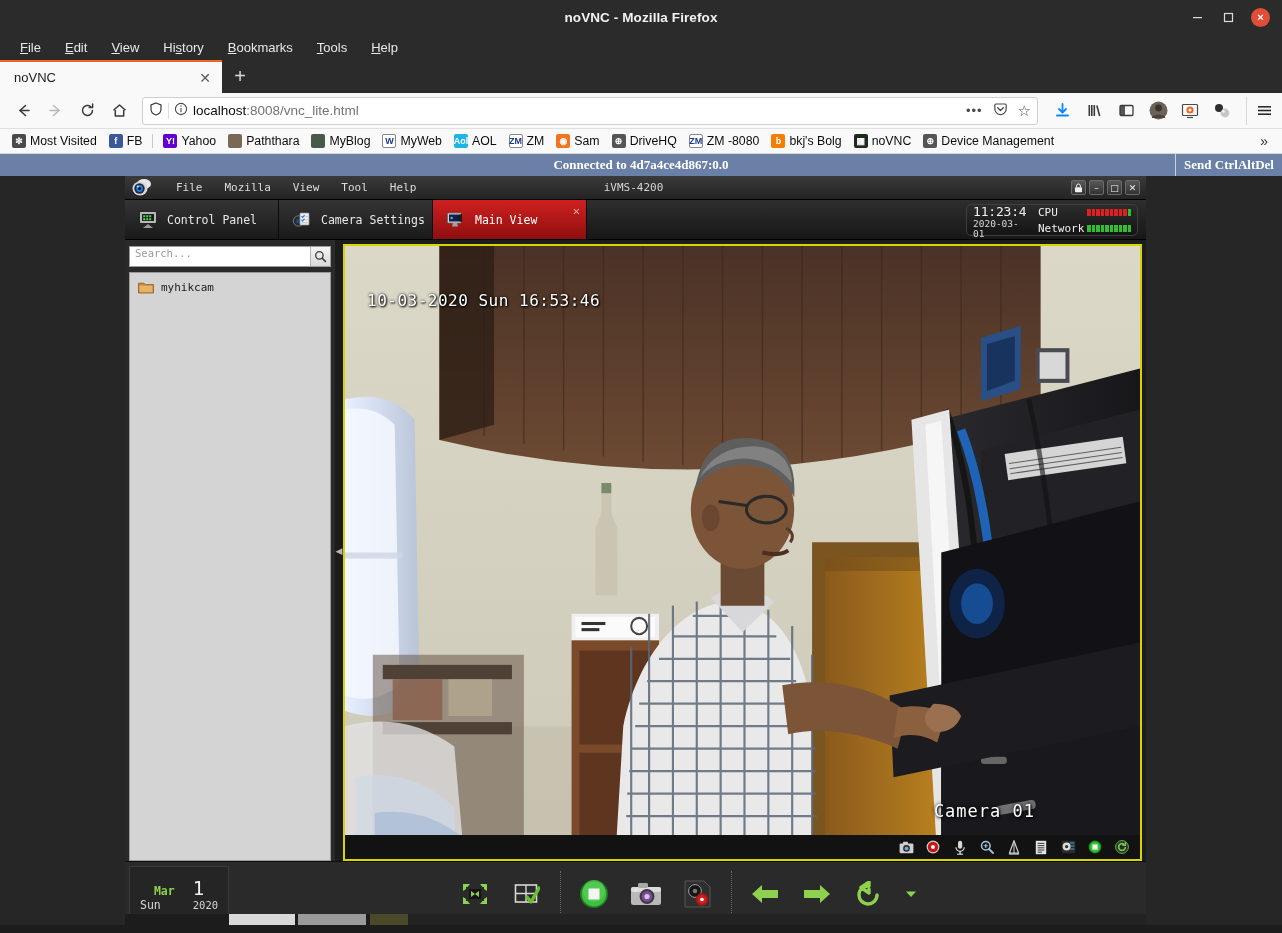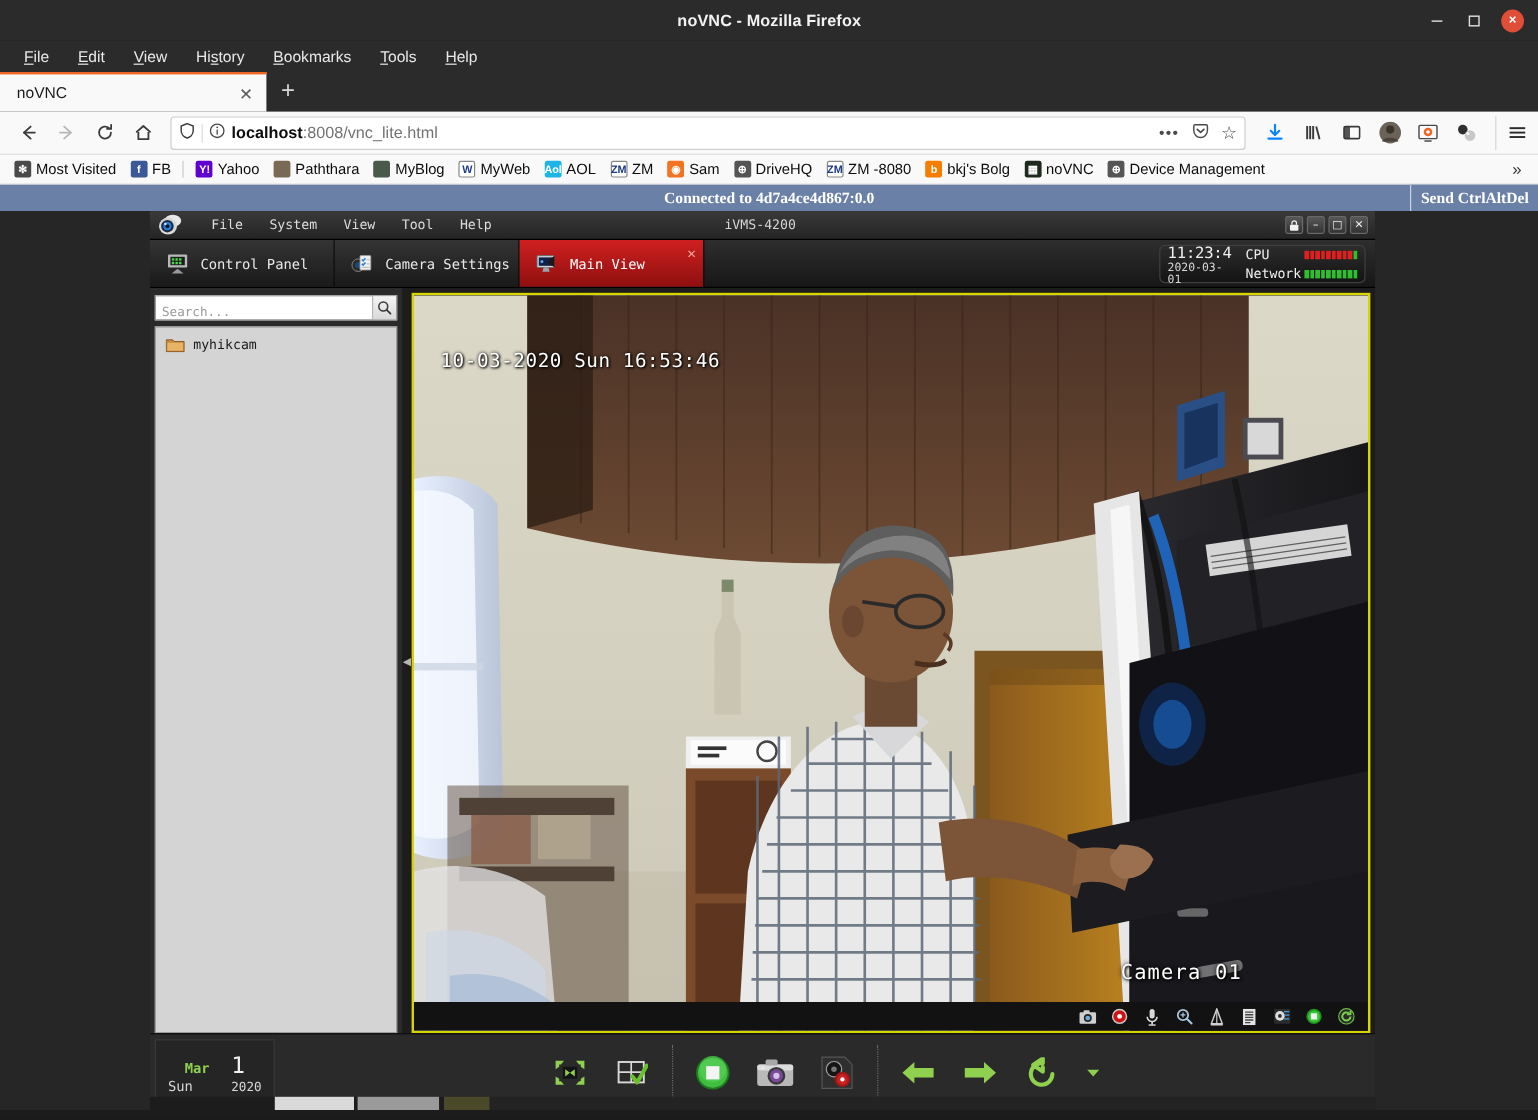--- a/index.html
+++ b/index.html
@@ -64,21 +64,21 @@
             color: #3a3a3a; }
   .navbtn.disabled { color: #c0c0c0; }
   .urlbar {
     flex: 1; height: 28px; margin: 0 6px; background: #fff;
     border: 1px solid #cfcfcf; border-radius: 3px;
     display: flex; align-items: center; padding: 0 6px; gap: 5px;
     font-size: 13.5px; color: #0c0c0d;
   }
   .urlbar .divider { width: 1px; height: 16px; background: #dcdcdc; }
   .urltext { flex: 1; color: #737373; }
-  .urltext b { color: #0c0c0d; font-weight: bold; }
+  .urltext b { color: #0c0c0d; font-weight: normal; }
   .urlbar-icons { display: flex; align-items: center; gap: 10px; color: #4a4a4a; }
   .ff-toolbar-right { display: flex; align-items: center; gap: 4px; padding-left: 2px; }
   .tbicon { width: 28px; height: 28px; display: flex; align-items: center; justify-content: center; }
 
   .ff-bookmarks {
     height: 25px; background: #f9f9fa; display: flex; align-items: center;
     padding: 0 6px; font-size: 12.3px; color: #0c0c0d; gap: 0px;
     border-bottom: 1px solid #d8d8d8; overflow: hidden;
   }
   .bm { display: flex; align-items: center; gap: 4px; padding: 2px 6px; white-space: nowrap; }
@@ -174,21 +174,21 @@
   .bars.cpu i:last-child { background: #2fbf2f; }
   .bars.net i { background: #2fbf2f; }
 
   .ivms-body { flex: 1; display: flex; background: #1c1c1c; position: relative; }
   .ivms-left {
     width: 210px; background: #2a2a2a; padding: 6px 4px 0 4px;
     display: flex; flex-direction: column;
   }
   .search-row {
     height: 21px; background: #fff; border: 1px solid #9a9a9a;
-    display: flex; align-items: flex-end; padding-left: 5px;
+    display: flex; align-items: flex-start; padding-left: 5px;
     font-family: "DejaVu Sans Mono", monospace; font-size: 10.5px; color: #9a9a9a;
   }
   .search-row .s-txt { flex: 1; }
   .search-btn { width: 20px; height: 19px; background: linear-gradient(#f4f4f4,#d9d9d9);
                 border-left: 1px solid #b5b5b5; display: flex; align-items: center;
                 justify-content: center; }
   .dev-tree {
     flex: 1; margin-top: 5px; background: #d4d4d4; border: 1px solid #9b9b9b;
     padding: 6px 4px;
   }
@@ -479,21 +479,21 @@
           <ellipse cx="16" cy="6" rx="7" ry="5" fill="#e8e8e8"></ellipse>
           <ellipse cx="12" cy="10.5" rx="7.5" ry="7" fill="#d8d8d8"></ellipse>
           <circle cx="11.5" cy="10.5" r="5.2" fill="#1b2b45"></circle>
           <circle cx="11.5" cy="10.5" r="3.4" fill="#2a7ad4"></circle>
           <circle cx="11.5" cy="10.5" r="1.6" fill="#0a1828"></circle>
           <circle cx="9.8" cy="8.6" r="1" fill="#cfe6ff"></circle>
         </svg>
       </div>
       <div class="ivms-menu" id="ivms-menus">
           <div class="m">File</div>
-          <div class="m">System</div>
+          <div class="m">Mozilla</div>
           <div class="m">View</div>
           <div class="m">Tool</div>
           <div class="m">Help</div>
         </div>
       <div class="ivms-appname">iVMS-4200</div>
       <div class="ivms-wc">
         <div>
           <svg width="9" height="10" viewBox="0 0 9 10">
               <rect x="1" y="4.2" width="7" height="5" rx="0.8" fill="#f0f0f0"></rect>
               <path d="M2.6 4.2 V2.9 A1.9 1.9 0 0 1 6.4 2.9 V4.2" fill="none" stroke="#f0f0f0" stroke-width="1"></path>

